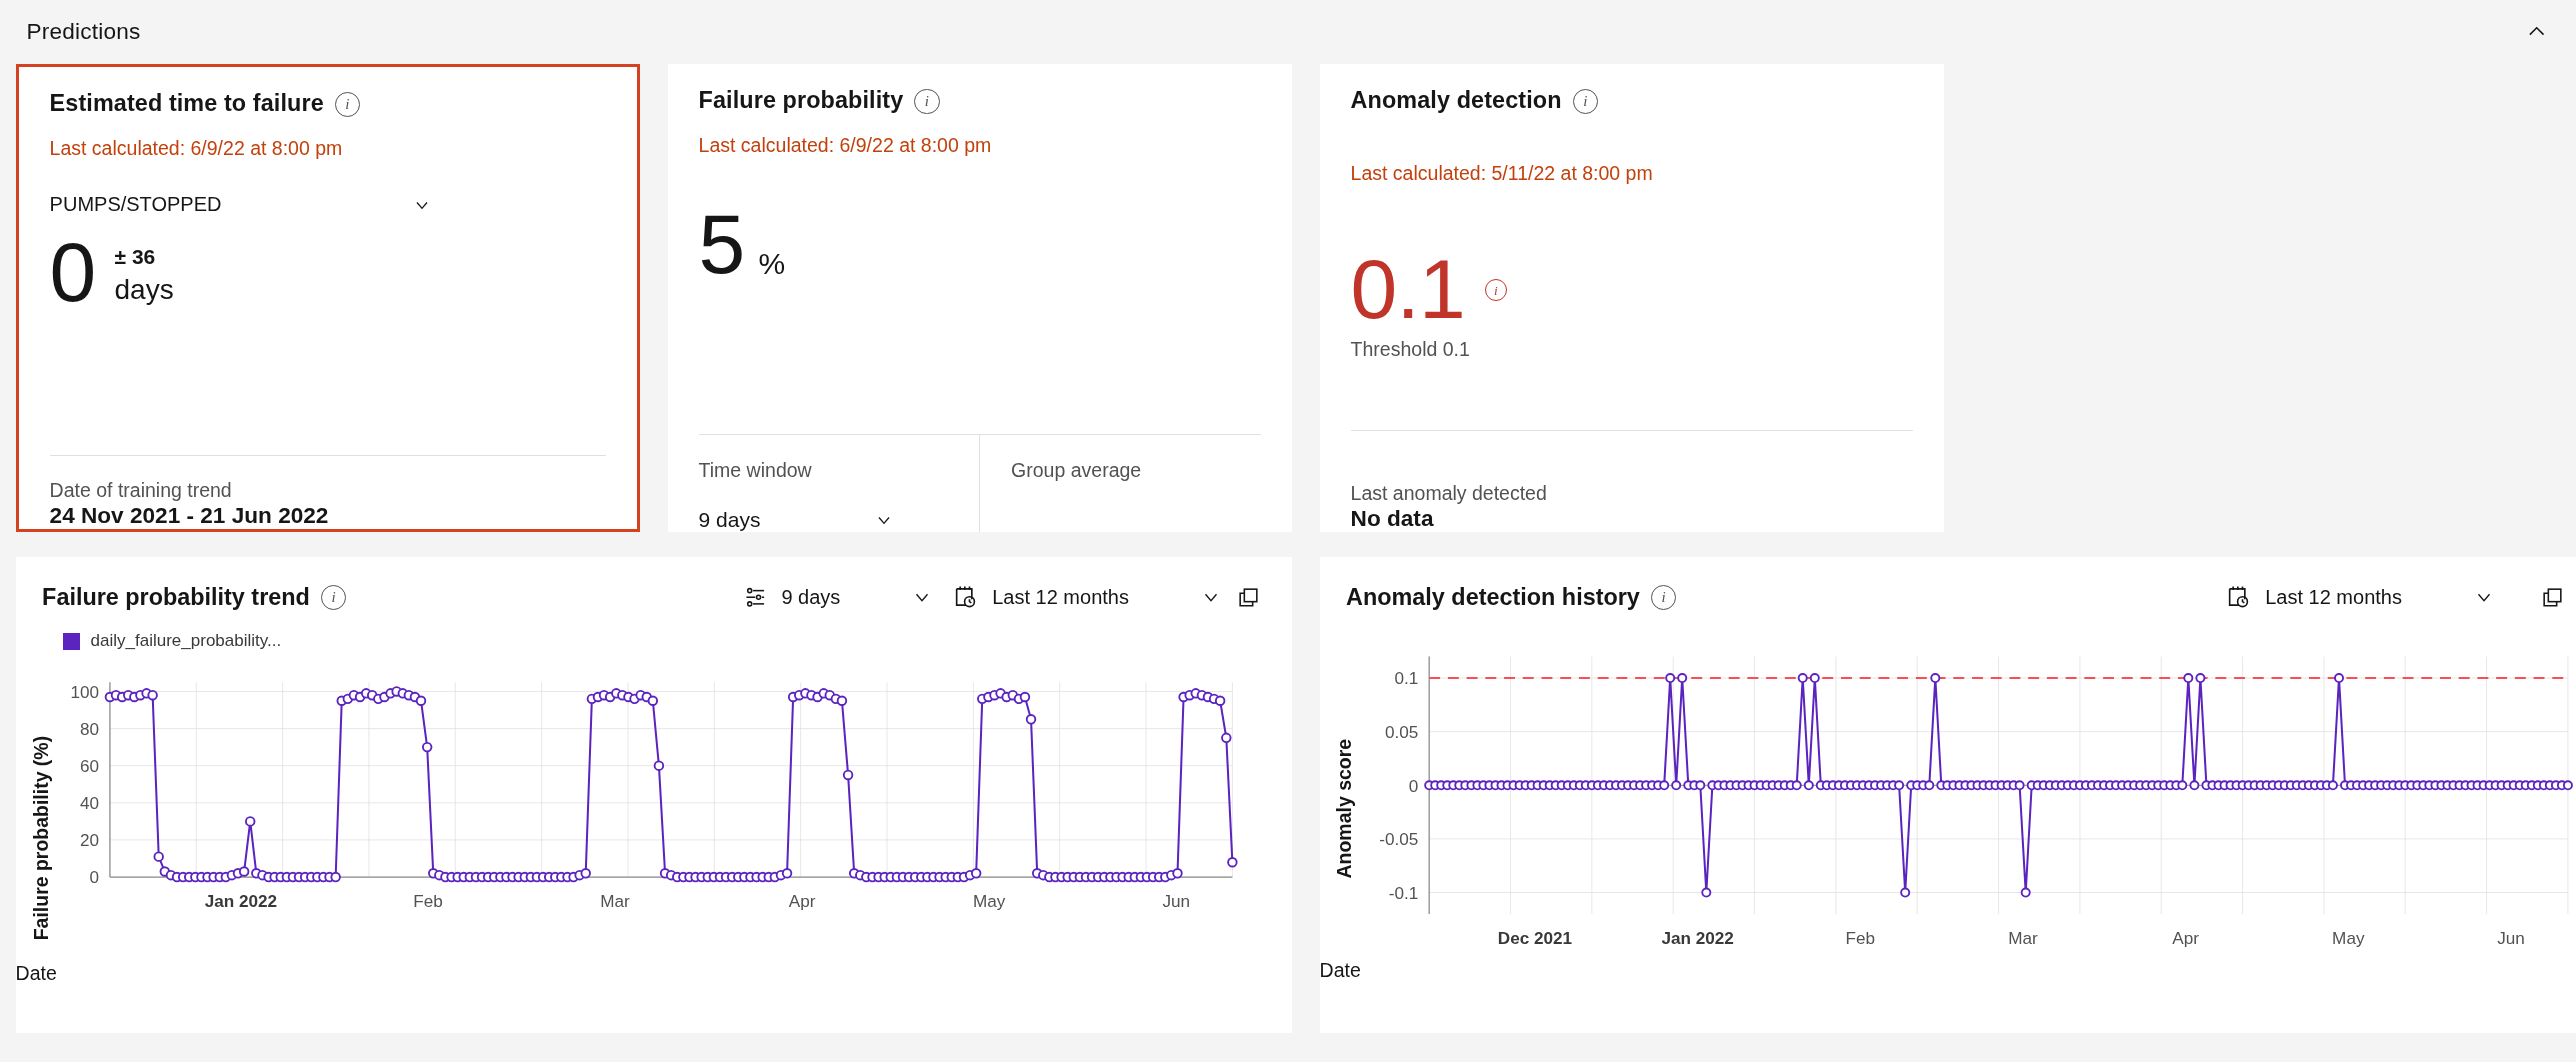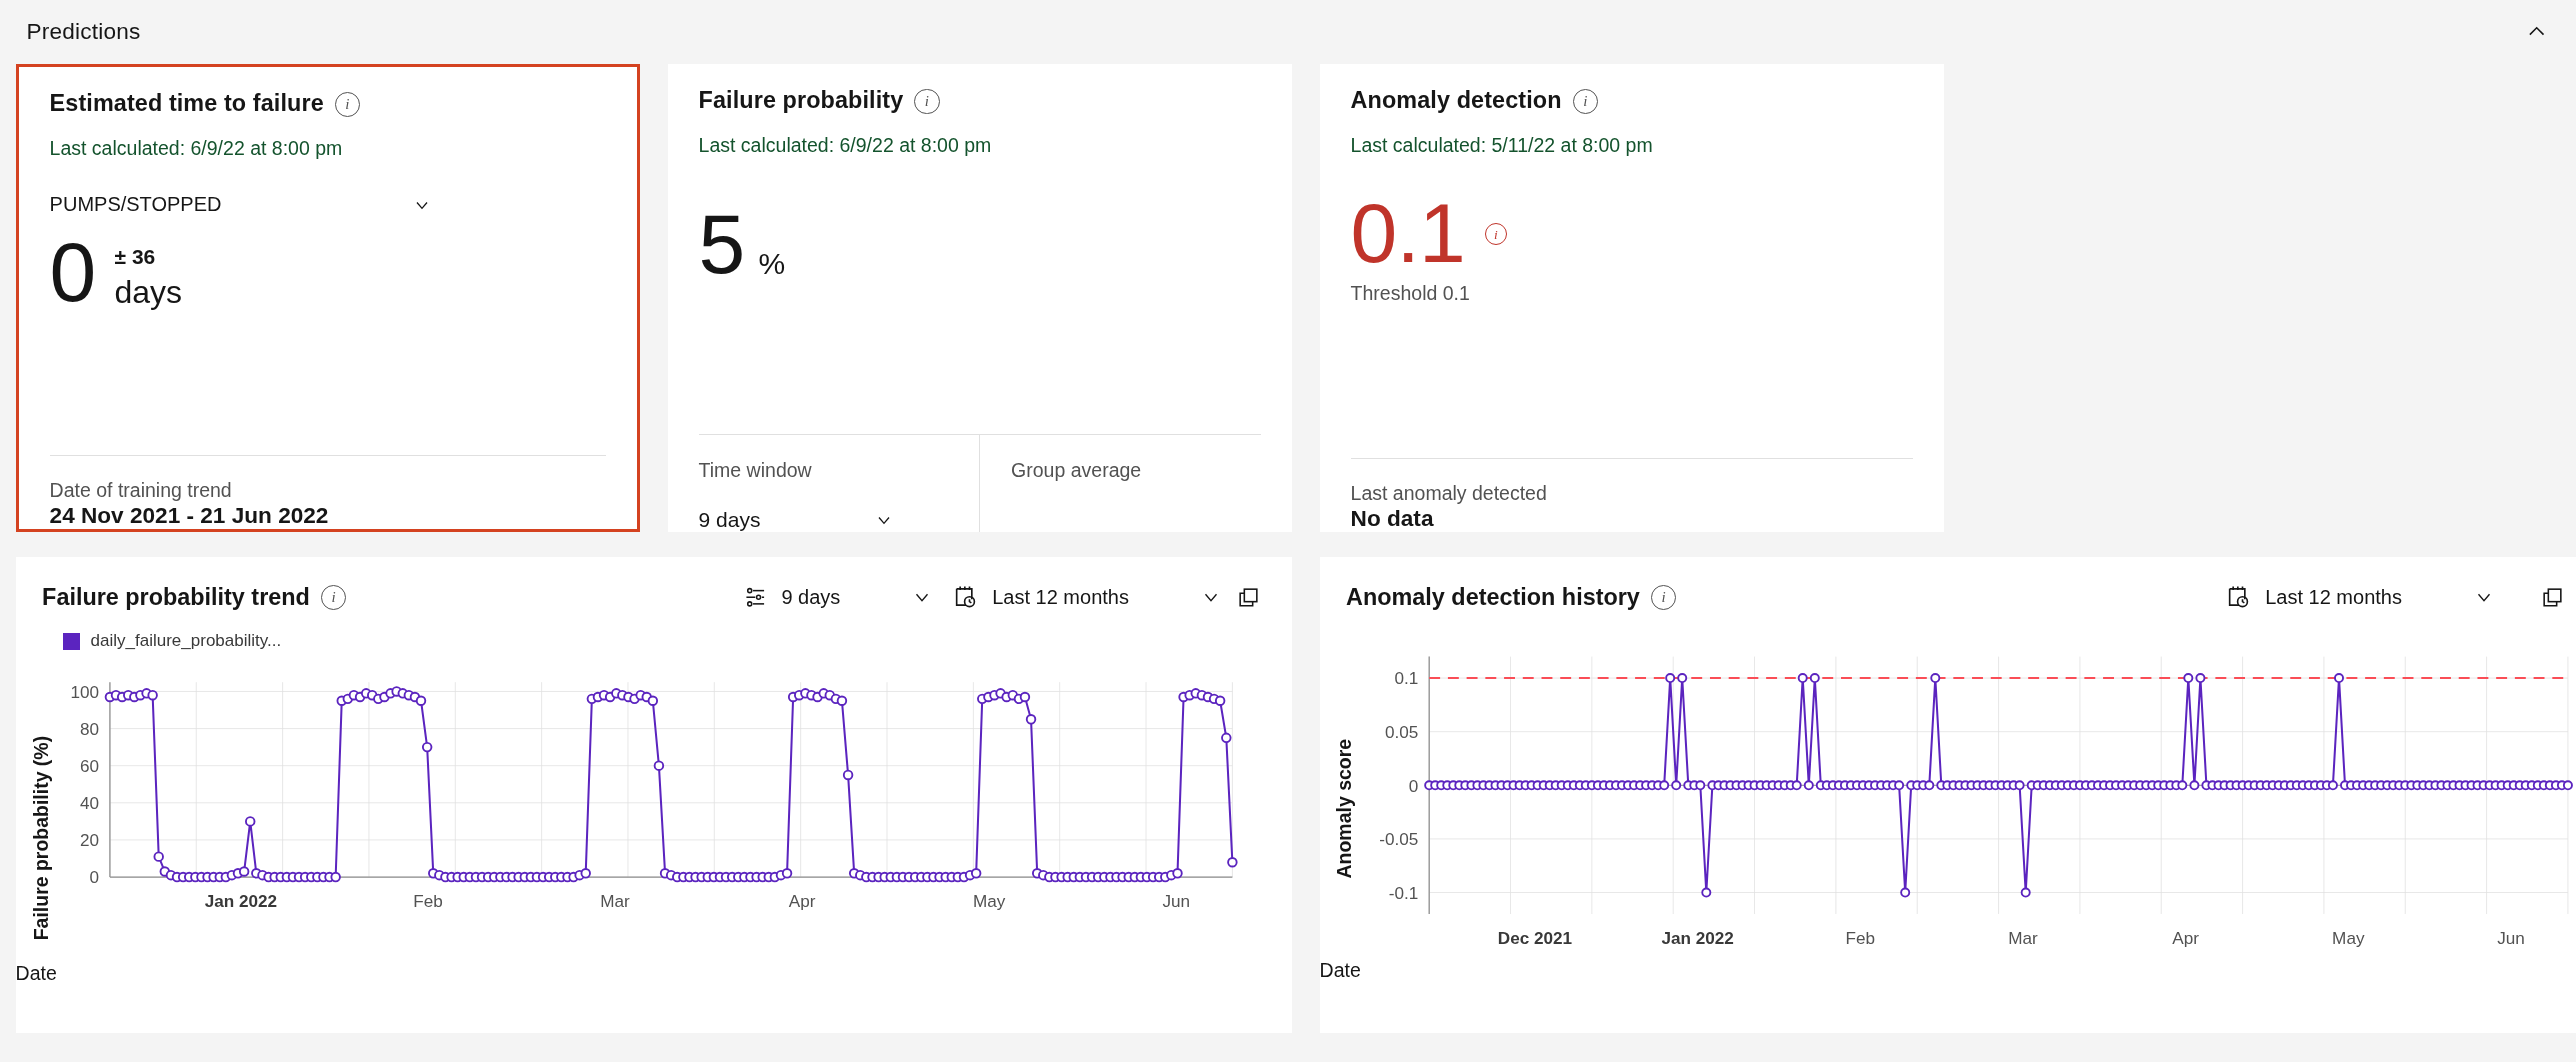--- a/index.html
+++ b/index.html
@@ -57,20 +57,21 @@
     border: 3.1px solid #d44220;
     height: 468px;
   }
   .card.fp {
     width: 624px;
     height: 468px;
   }
   .card.ad {
     width: 624px;
     height: 468px;
+    gap: 28px;
   }
 
   .card-head {
     padding: 23.4px 31px 0 31px;
     display: flex;
     align-items: flex-end;
     gap: 11px;
   }
   .card-title {
     font-size: 23.4px;
@@ -95,21 +96,21 @@
   }
   .info-icon.small {
     width: 20px; height: 20px;
     border-color: #c0342a;
     color: #c0342a;
     font-size: 13.3px;
   }
   .card-sub {
     padding: 20px 31px 0 31px;
     font-size: 19.5px;
-    color: #14532d;
+    color: #c2410c;
   }
 
   .card-body { flex: 1 1 auto; padding: 0 31px; }
 
   .select-line {
     margin-top: 33px;
     display: flex;
     align-items: center;
     justify-content: space-between;
     width: 382px;
@@ -137,21 +138,21 @@
     margin-left: 19px;
     padding-top: 15.6px;
   }
   .metric-pm {
     font-size: 21px;
     font-weight: 700;
     color: #161616;
     line-height: 1;
   }
   .metric-unit {
-    font-size: 32px;
+    font-size: 28px;
     color: #161616;
     line-height: 1.25;
     margin-top: 4.7px;
     text-align: right;
   }
   .pct-unit {
     font-size: 30px;
     color: #161616;
     margin-left: 14px;
     padding-top: 45px;

